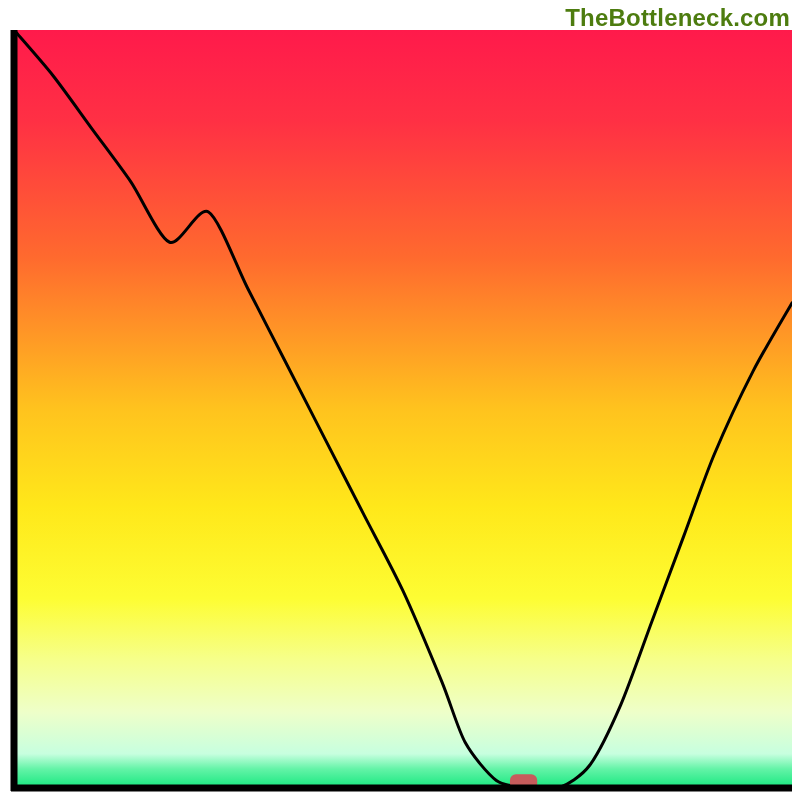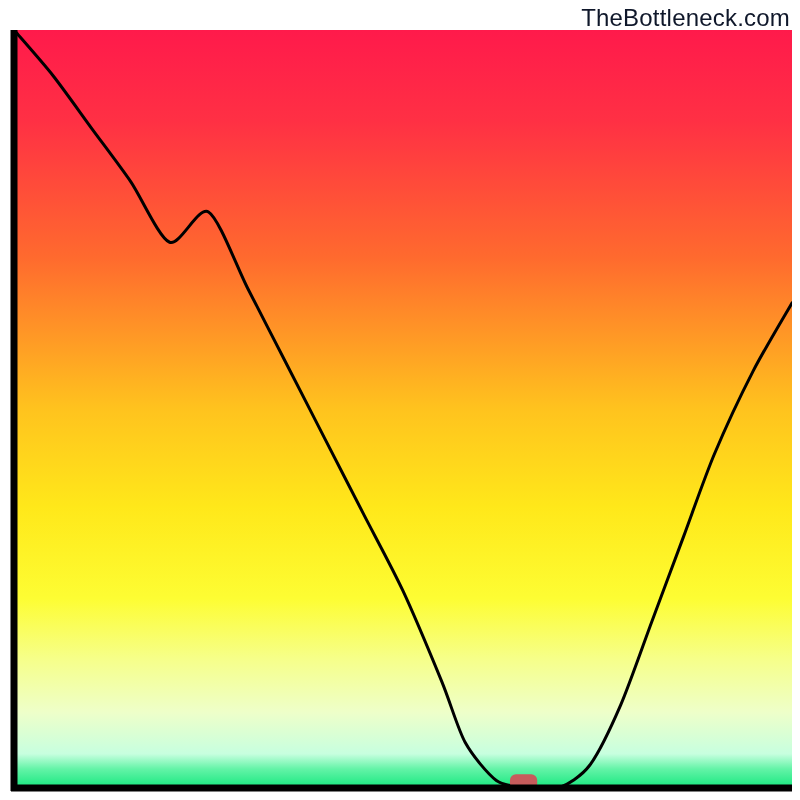--- a/index.html
+++ b/index.html
@@ -12,23 +12,23 @@
   }
   .container {
     position: relative;
     width: 800px;
     height: 800px;
   }
   .watermark {
     position: absolute;
     top: 4px;
     right: 10px;
-    color: #0f172a;
+    color: #4d7c0f;
     font-size: 24px;
-    font-weight: 400;
+    font-weight: 700;
     letter-spacing: 0.2px;
   }
   svg {
     display: block;
   }
 </style>
 </head>
 <body>
 
 <div class="container">

